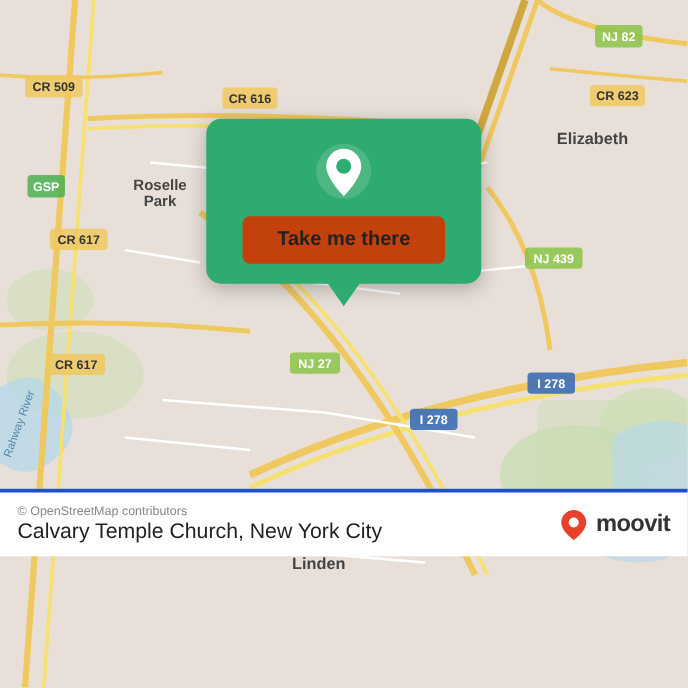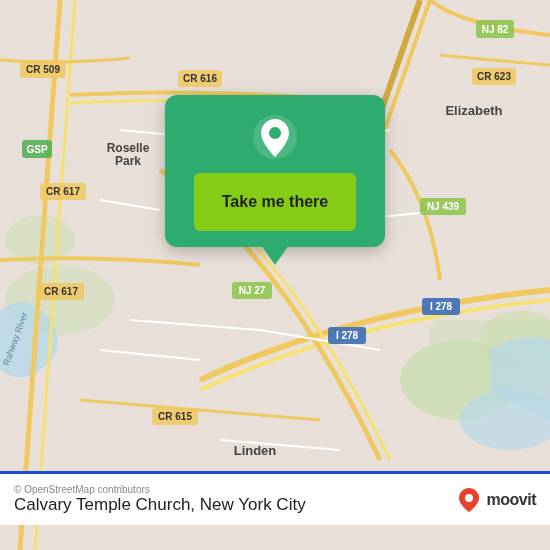--- a/index.html
+++ b/index.html
@@ -8,21 +8,21 @@
       width: 550px;
       height: 550px;
       overflow: hidden;
       font-family: Arial, sans-serif;
       background: #e8e0d8;
     }
 
     #map-container {
       position: relative;
       width: 550px;
-      height: 525px;
+      height: 445px;
     }
 
     
     #map-bg {
       position: absolute;
       top: 0; left: 0;
       width: 550px;
       height: 550px;
     }
 
@@ -55,25 +55,25 @@
       border-top: 20px solid #2eab6e;
     }
 
     #pin-icon {
       width: 48px;
       height: 48px;
       margin-bottom: 12px;
     }
 
     #take-me-there-btn {
-      background: #84cc16;
+      background: #c2410c;
       color: #222;
       border: none;
       border-radius: 6px;
-      padding: 20px 28px;
+      padding: 10px 28px;
       font-size: 16px;
       font-weight: 600;
       cursor: pointer;
       white-space: nowrap;
     }
 
     
     #bottom-bar {
       position: absolute;
       bottom: 0;
@@ -109,21 +109,21 @@
       align-items: center;
       gap: 4px;
     }
 
     #moovit-logo-icon {
       width: 28px;
       height: 28px;
     }
 
     #moovit-text {
-      font-size: 16px;
+      font-size: 19px;
       font-weight: 700;
       color: #333;
       letter-spacing: -0.5px;
     }
   </style>
 </head>
 <body>
 
 <div id="map-container">
 

